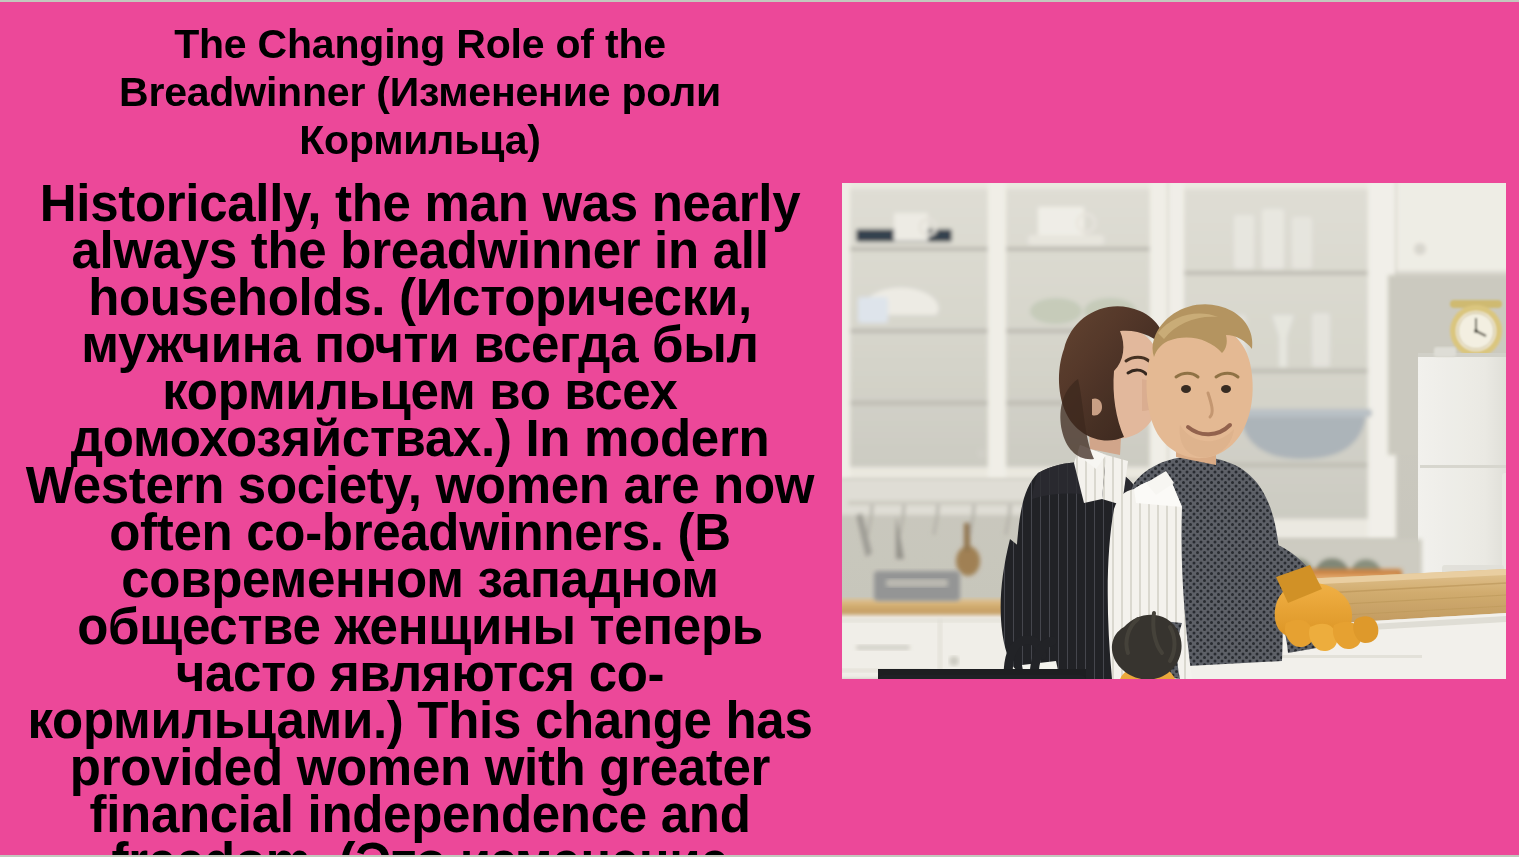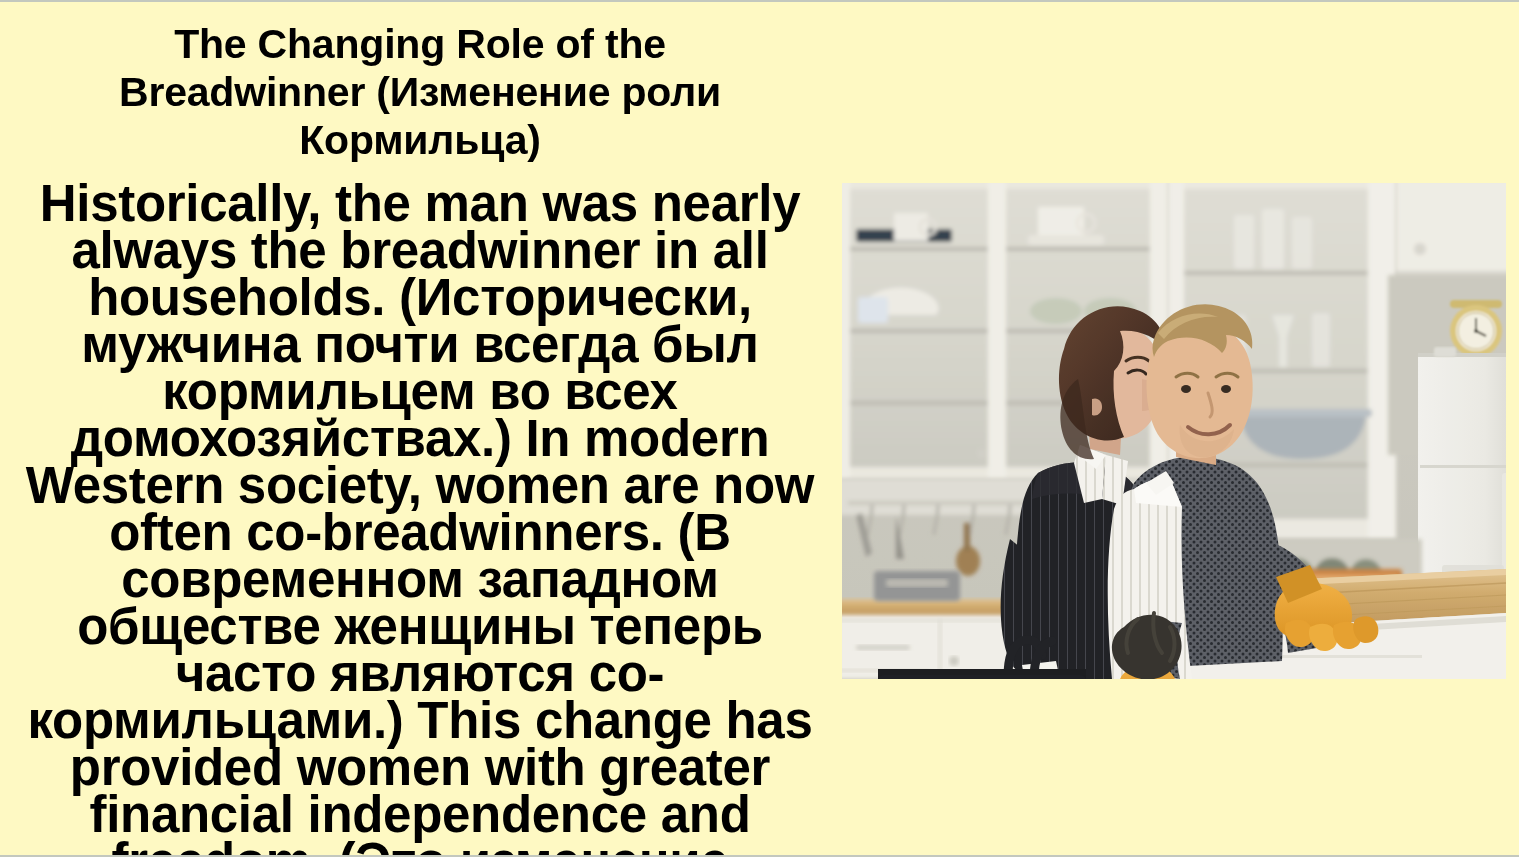--- a/index.html
+++ b/index.html
@@ -5,21 +5,21 @@
 <style>
   html, body {
     margin: 0;
     padding: 0;
     background: #ffffff;
   }
   #slide {
     position: relative;
     width: 1519px;
     height: 857px;
-    background: #fef9c3;
+    background: #ec4899;
     overflow: hidden;
     border-top: 2px solid #c3c8be;
     border-bottom: 2px solid #c3c8be;
     box-sizing: border-box;
     font-family: "Liberation Sans", sans-serif;
     -webkit-font-smoothing: antialiased;
   }
 
   
   #text-column {

